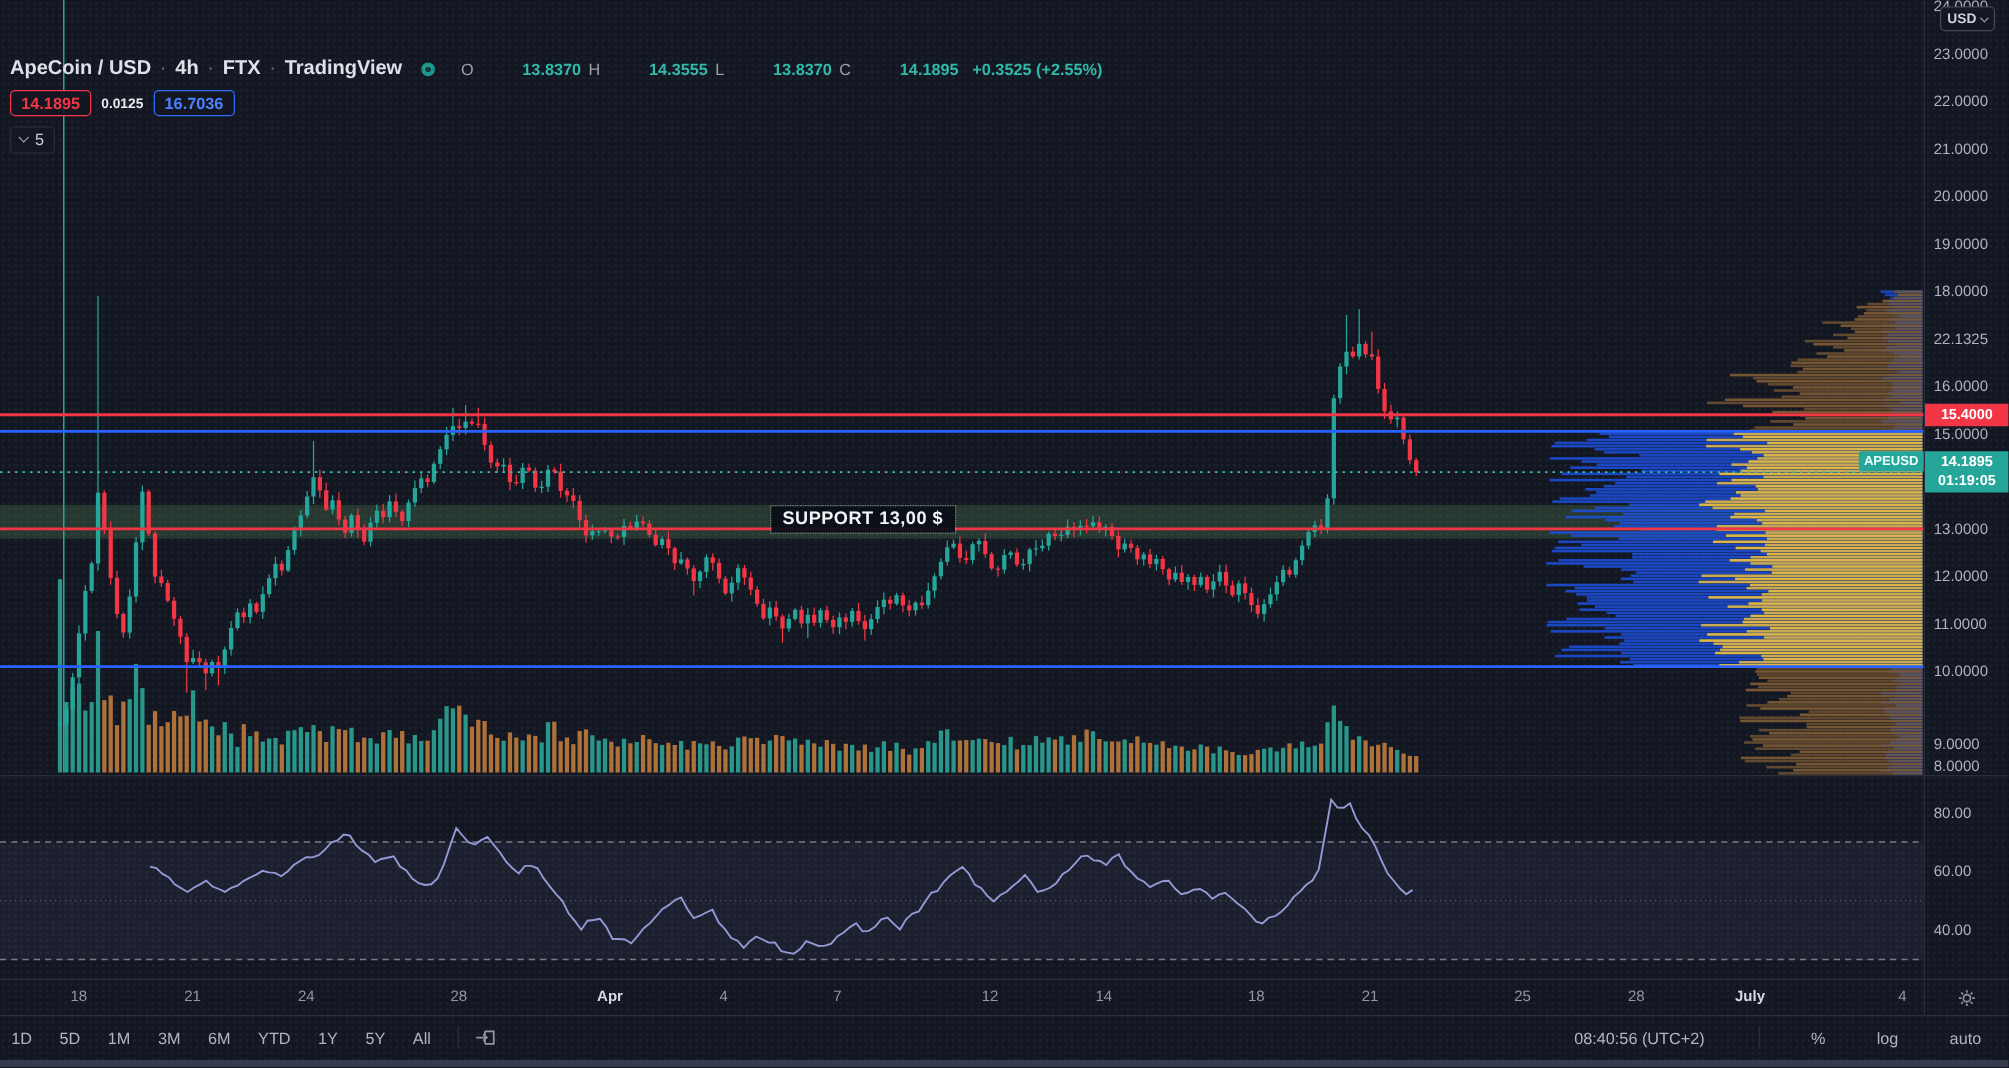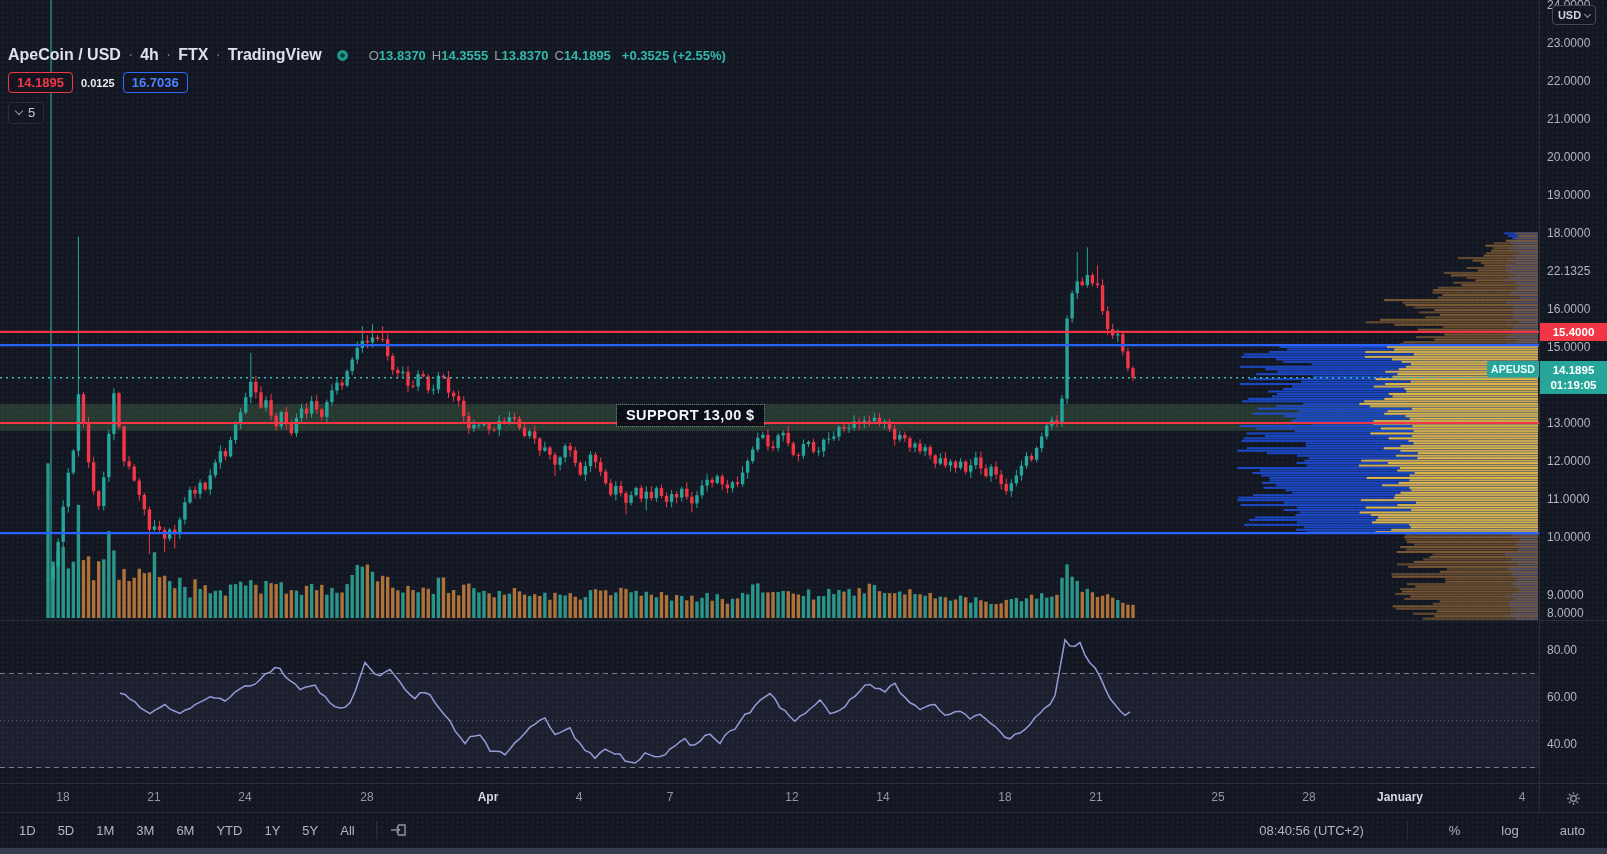--- a/index.html
+++ b/index.html
@@ -19,21 +19,21 @@
   .hsep{position:absolute;background:#2a2e39;height:1px;left:0;width:1607px;}
   
   #legend{position:absolute;left:8px;top:24px;z-index:30;margin-top:22px;}
   .lg-row1{display:flex;align-items:center;gap:7px;font-size:16px;color:#dde1ea;font-weight:600;}
   .lg-sep{color:#6b7280;font-weight:400;}
   .lg-dot{width:11px;height:11px;border-radius:50%;margin:0 4px 0 8px;
     background:radial-gradient(circle at 50% 50%, #0d3f3b 0 34%, #1d9a8d 36% 100%);
     border:1px solid #1d9a8d;}
   .lg-ohlc{display:flex;align-items:center;gap:6px;font-size:13px;font-weight:600;margin-left:10px;}
   .lg-ohlc .k{color:#9aa0ab;font-weight:400;}
-  .lg-ohlc .v{color:#31b9a9;}
+  .lg-ohlc .v{color:#31b9a9;padding-left:39px;}
   .lg-change{color:#31b9a9;font-size:13px;font-weight:600;margin-left:4px;}
   .lg-row2{display:flex;align-items:center;gap:8px;margin-top:8px;}
   .px-box{border-radius:4px;padding:2px 8px;font-size:13px;font-weight:700;background:rgba(19,23,34,0.92);}
   .px-box.bid{border:1.5px solid var(--down,#f23645);color:var(--down,#f23645);}
   .px-box.ask{border:1.5px solid #2e6bff;color:#4d82ff;}
   .spread{color:#e8eaf0;font-size:11px;font-weight:700;}
   .lg-row3{margin-top:7px;}
   .bars-dd{display:inline-flex;align-items:center;gap:6px;border:1px solid #2a2e39;border-radius:4px;
     padding:2px 8px 3px 7px;font-size:13px;color:#c6cad3;background:rgba(19,23,34,0.85);}
   .chev{width:6px;height:6px;border-right:1.6px solid #9598a1;border-bottom:1.6px solid #9598a1;
@@ -58,21 +58,21 @@
     border-radius:2px 0 0 2px;z-index:21;}
   
   #timeAxis{position:absolute;left:0;top:784px;width:1539px;height:28px;z-index:10;}
   .tlabel{position:absolute;top:6px;transform:translateX(-50%);font-size:12px;color:#9598a1;}
   .tlabel.bold{color:#d6dae2;font-weight:700;}
   #axisCorner{position:absolute;left:1540px;top:784px;width:67px;height:28px;display:flex;
     align-items:center;justify-content:center;z-index:10;}
   
   #toolbar{position:absolute;left:0;top:813px;width:1607px;height:34px;display:flex;
     align-items:center;font-size:13px;color:#b2b5be;z-index:10;}
-  .tb-left{display:flex;align-items:center;gap:4px;padding-left:10px;}
+  .tb-left{display:flex;align-items:center;gap:4px;padding-left:0;}
   .tb-range{padding:3px 9px;border-radius:4px;cursor:pointer;font-weight:500;}
   .tb-div{width:1px;height:18px;background:#2a2e39;margin:0 8px;}
   .tb-right{margin-left:auto;display:flex;align-items:center;padding-right:14px;gap:25px;}
   .tb-clock{margin-right:10px;}
   .tb-opt{padding:3px 8px;font-weight:500;}
   #bottomStrip{position:absolute;left:0;top:848px;width:1607px;height:6px;background:#343b4d;}
 </style>
 </head>
 <body>
 
@@ -1140,21 +1140,21 @@
       <span class="tlabel" style="left: 367px;">28</span>
       <span class="tlabel bold" style="left: 488px;">Apr</span>
       <span class="tlabel" style="left: 579px;">4</span>
       <span class="tlabel" style="left: 670px;">7</span>
       <span class="tlabel" style="left: 792px;">12</span>
       <span class="tlabel" style="left: 883px;">14</span>
       <span class="tlabel" style="left: 1005px;">18</span>
       <span class="tlabel" style="left: 1096px;">21</span>
       <span class="tlabel" style="left: 1218px;">25</span>
       <span class="tlabel" style="left: 1309px;">28</span>
-      <span class="tlabel bold" style="left: 1400px;">January</span>
+      <span class="tlabel bold" style="left: 1400px;">July</span>
       <span class="tlabel" style="left: 1522px;">4</span>
     </div>
   <div id="axisCorner">
     <svg width="15" height="15" viewBox="0 0 16 16">
       <g stroke="#9598a1" stroke-width="1.4" fill="none">
         <circle cx="8" cy="8" r="3"></circle>
         <path d="M8 1.2v2.2M8 12.6v2.2M1.2 8h2.2M12.6 8h2.2M3.2 3.2l1.6 1.6M11.2 11.2l1.6 1.6M12.8 3.2l-1.6 1.6M4.8 11.2l-1.6 1.6"></path>
       </g>
     </svg>
   </div>

